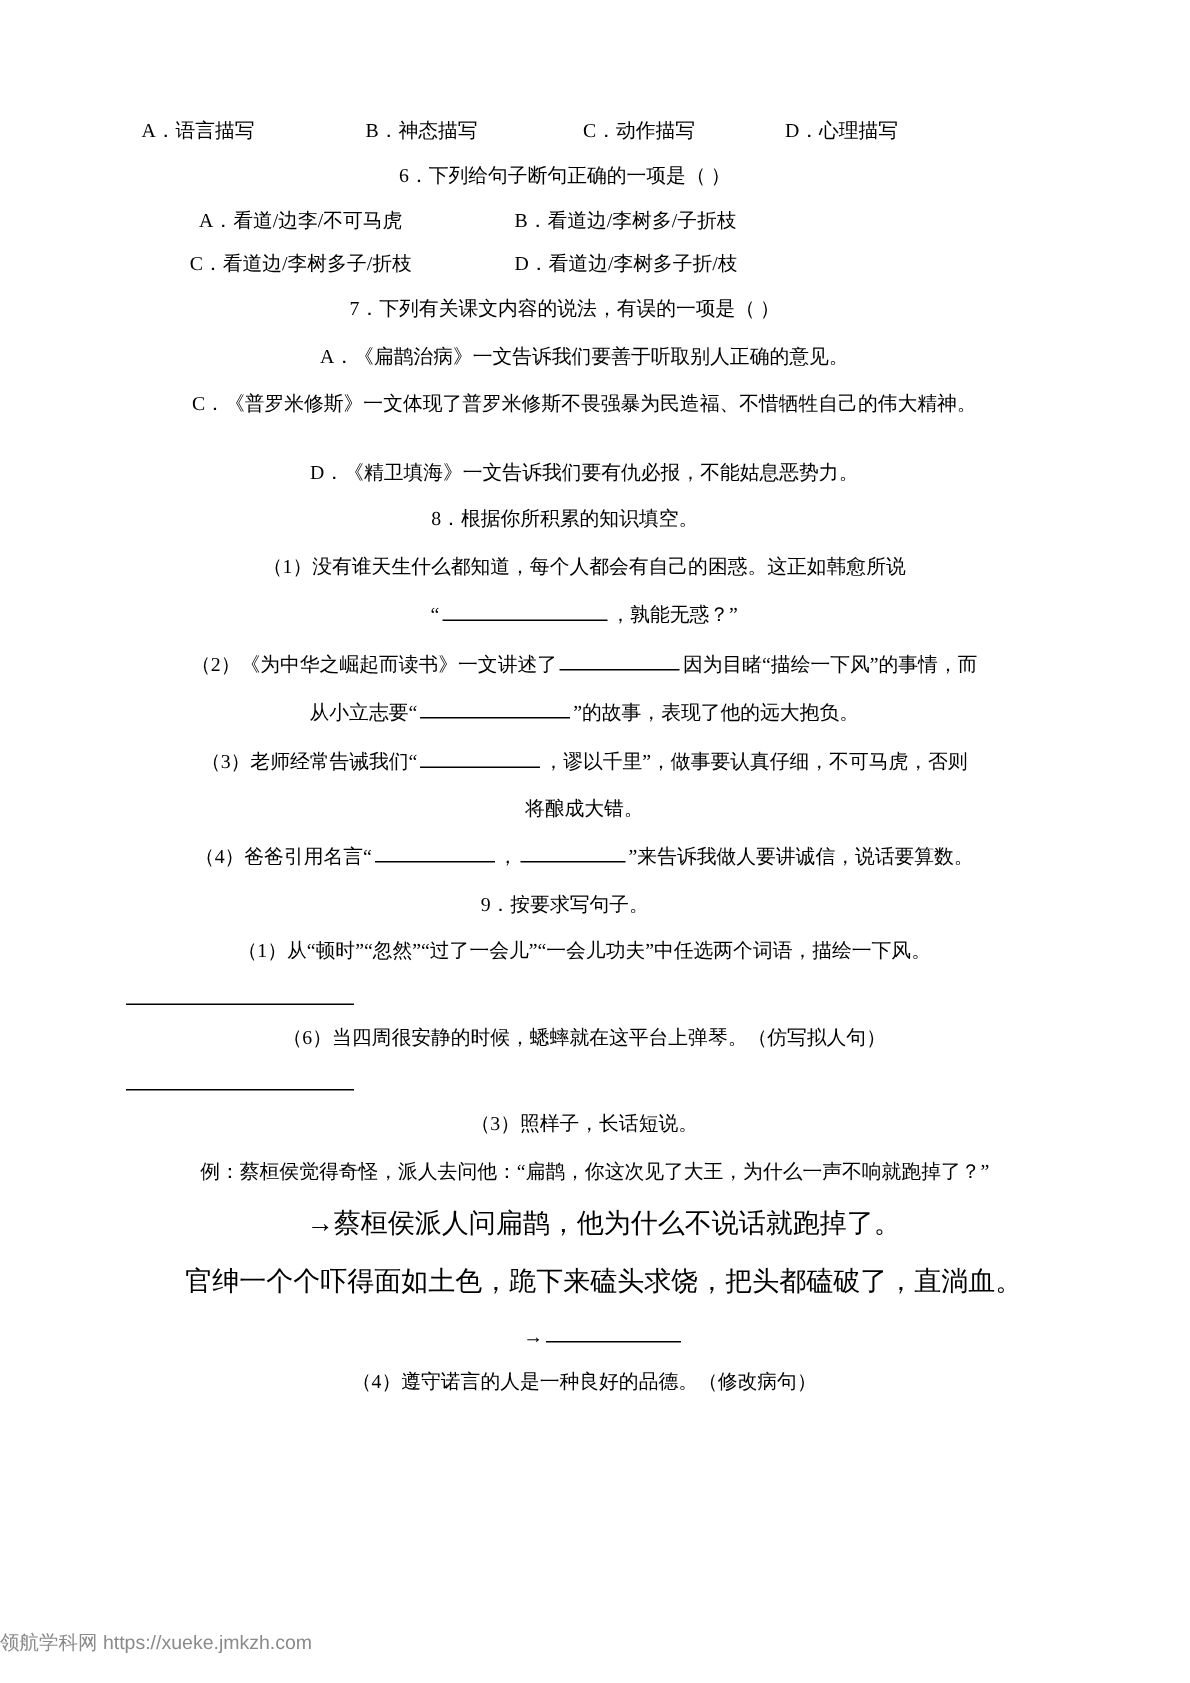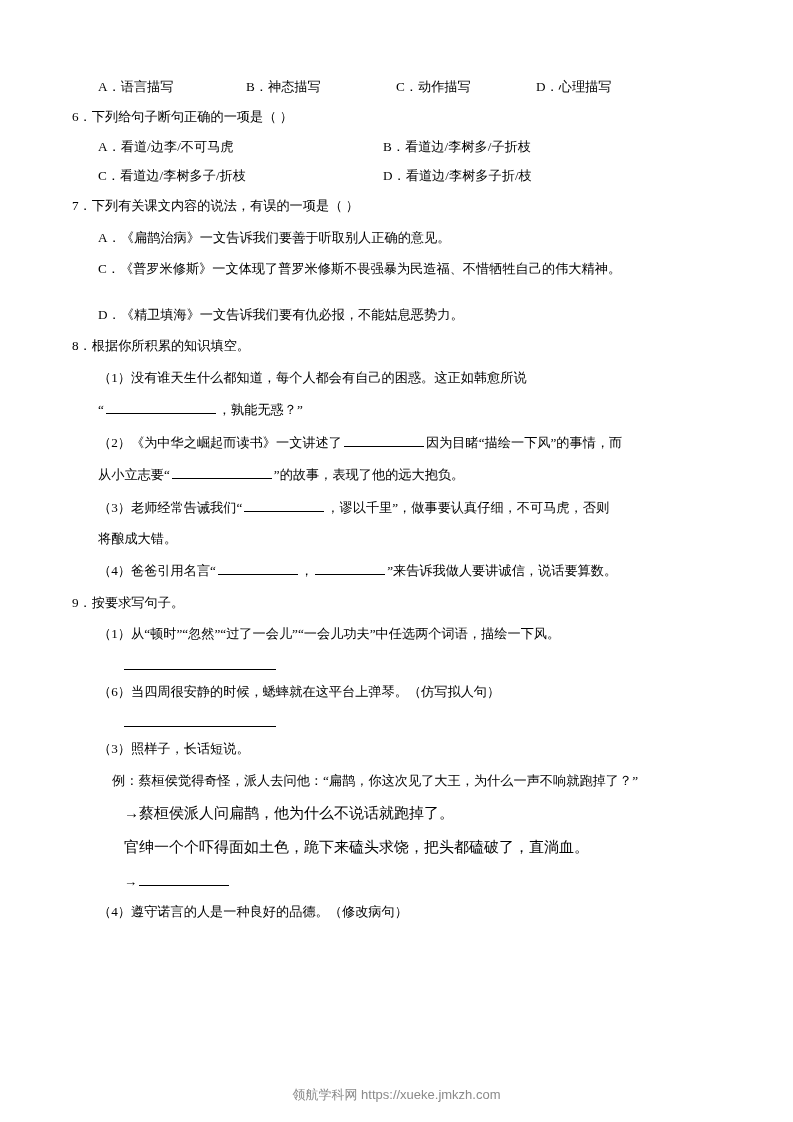--- a/index.html
+++ b/index.html
@@ -13,21 +13,22 @@
     position: relative;
     font-family: "Liberation Serif", "DejaVu Serif", serif;
     color: #000;
   }
   .page {
     position: absolute;
     left: 0; top: 0;
     width: 793px;
     height: 914px;
     box-sizing: border-box;
-    padding: 78px 72px 0 72px;
+    padding: 78px 72px 0 32px;
+    text-align: center;
   }
   .line {
     font-size: 13.2px;
     line-height: 1.55;
     margin: 0 0 11px 0;
     white-space: nowrap;
   }
   .q-num {
     margin-left: 0px;
   }
@@ -75,36 +76,36 @@
     border-bottom: 1px solid #000;
     height: 15px;
   }
   .arrow-row {
     margin-left: 52px;
     margin-bottom: 12px;
     font-size: 13.2px;
     white-space: nowrap;
   }
   .sub-line {
-    font-size: 15px;
+    font-size: 18px;
     line-height: 1.55;
     margin: 0 0 11px 0;
     margin-left: 52px;
     white-space: nowrap;
   }
   .sub-line-2 {
     margin-left: 40px;
   }
   .spacer-sm { height: 14px; }
   .footer {
     position: absolute;
     left: 0;
     bottom: 18px;
     width: 100%;
-    text-align: center;
+    text-align: left;
     font-size: 13px;
     color: #8a8a8a;
     font-family: "Liberation Sans", sans-serif;
   }
 </style>
 </head>
 <body>
 
 <div class="page">
 

